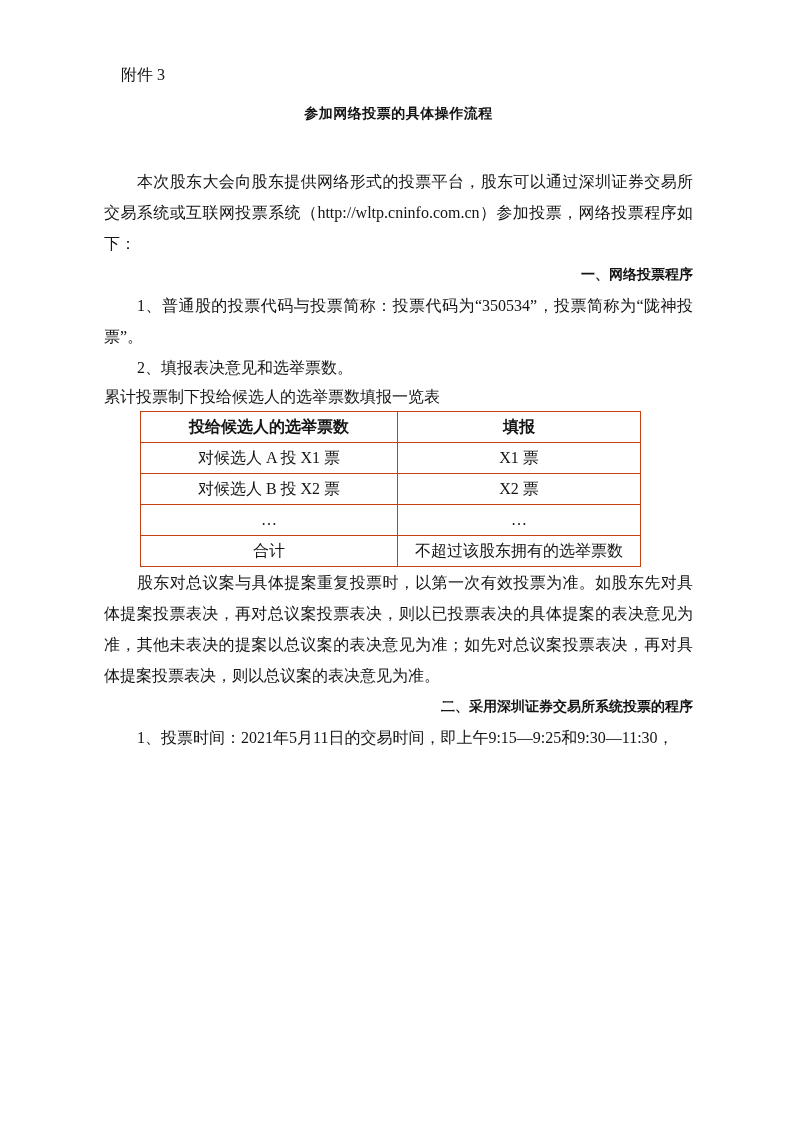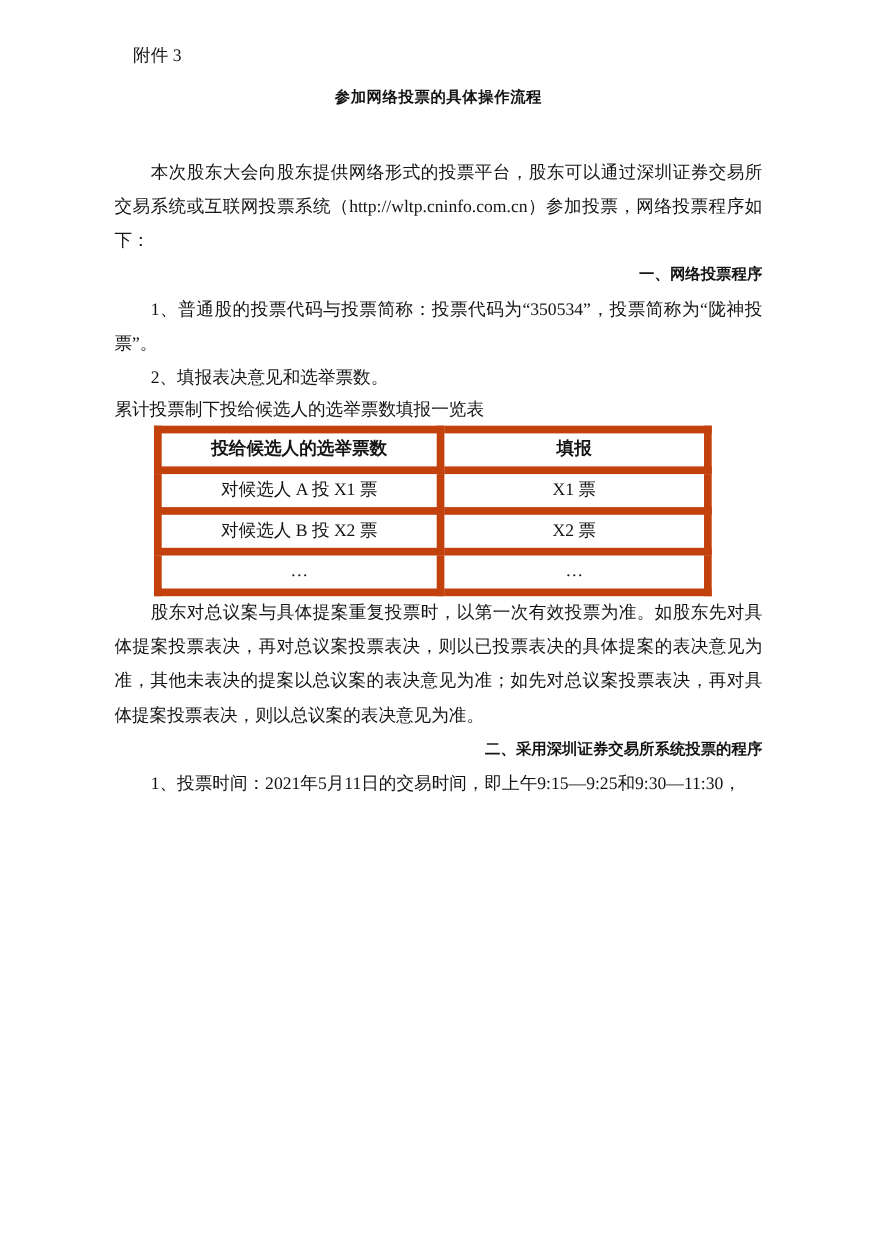--- a/index.html
+++ b/index.html
@@ -9,21 +9,21 @@
   }
   .page {
     position: relative;
     width: 793px;
     height: 1122px;
     margin: 0 auto;
     background: #ffffff;
     color: #141414;
     font-family: "Liberation Serif", "DejaVu Serif", serif;
     box-sizing: border-box;
-    padding: 41px 100px 0 104px;
+    padding: 65px 100px 0 104px;
     overflow: hidden;
   }
   .attachment {
     margin: 0 0 0 17px;
     font-size: 16px;
     line-height: 20px;
   }
   .doc-title {
     margin: 14px 0 0 0;
     font-size: 14px;
@@ -60,21 +60,21 @@
     text-indent: 0;
   }
   table.vote-table {
     border-collapse: collapse;
     table-layout: fixed;
     width: 500px;
     margin-left: 36px;
   }
   table.vote-table th,
   table.vote-table td {
-    border: 7px solid #c2410c;
+    border: 1px solid #c2410c;
     height: 30px;
     padding: 0;
     text-align: center;
     vertical-align: middle;
     font-size: 16px;
     line-height: 20px;
   }
   table.vote-table th {
     font-weight: bold;
   }
@@ -120,20 +120,24 @@
         <td>X1 票</td>
       </tr>
       <tr>
         <td>对候选人 B 投 X2 票</td>
         <td>X2 票</td>
       </tr>
       <tr>
         <td>…</td>
         <td>…</td>
       </tr>
+      <tr>
+        <td>合计</td>
+        <td>不超过该股东拥有的选举票数</td>
+      </tr>
     </tbody>
   </table>
 
 
   <p class="para">股东对总议案与具体提案重复投票时，以第一次有效投票为准。如股东先对具体提案投票表决，再对总议案投票表决，则以已投票表决的具体提案的表决意见为准，其他未表决的提案以总议案的表决意见为准；如先对总议案投票表决，再对具体提案投票表决，则以总议案的表决意见为准。</p>
 
   <h2 class="heading">二、采用深圳证券交易所系统投票的程序</h2>
 
   <p class="para">1、投票时间：2021年5月11日的交易时间，即上午9:15—9:25和9:30—11:30，</p>
 

